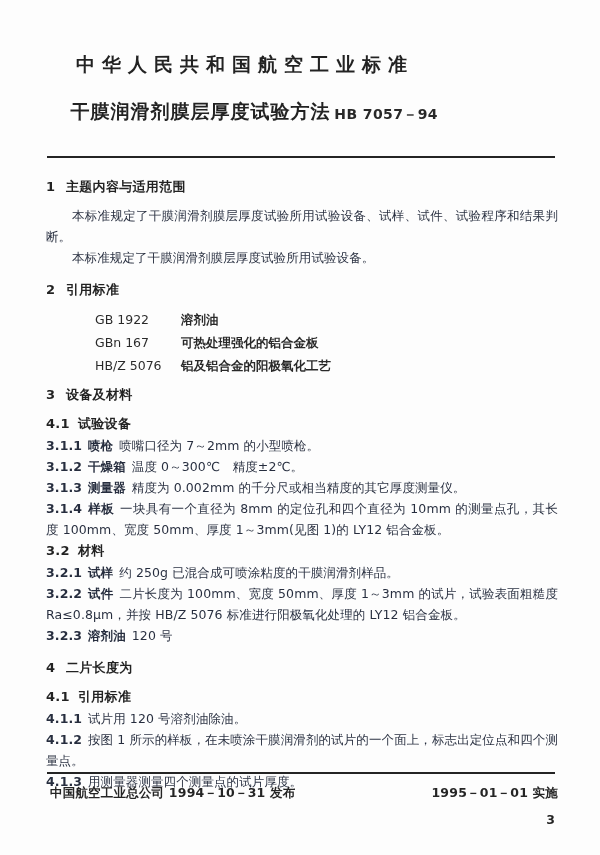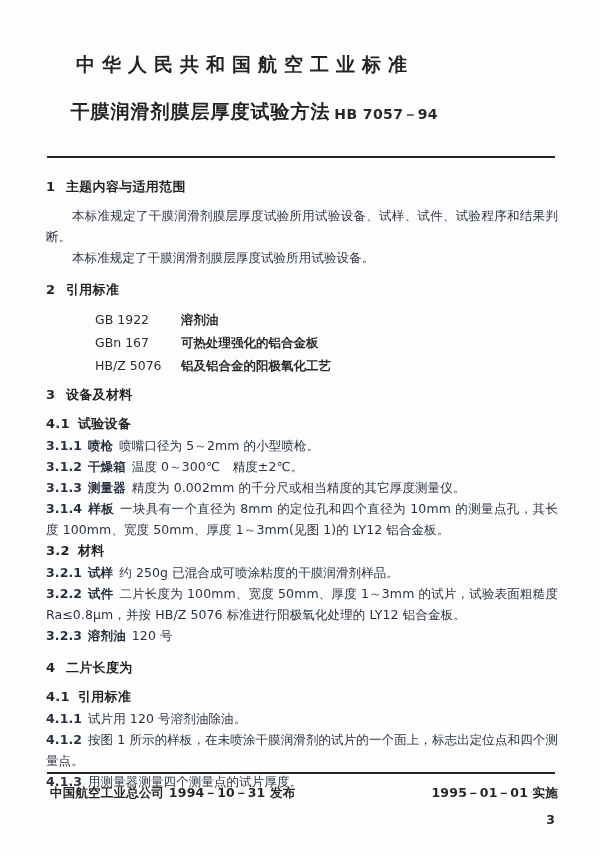--- a/index.html
+++ b/index.html
@@ -211,21 +211,21 @@
 
     <div class="sec-h1">
       <span class="num">3</span><span>设备及材料</span>
     </div>
     <div class="gap-sm"></div>
 
     <div class="sec-h2">
       <span class="num">4.1</span><span>试验设备</span>
     </div>
     <div class="para">
-      <span class="num">3.1.1</span><span class="lead">喷枪</span><span>喷嘴口径为 5～2mm 的小型喷枪。</span>
+      <span class="num">3.1.1</span><span class="lead">喷枪</span><span>喷嘴口径为 7～2mm 的小型喷枪。</span>
     </div>
     <div class="para">
       <span class="num">3.1.2</span><span class="lead">干燥箱</span><span>温度 0～300℃　精度±2℃。</span>
     </div>
     <div class="para">
       <span class="num">3.1.3</span><span class="lead">测量器</span><span>精度为 0.002mm 的千分尺或相当精度的其它厚度测量仪。</span>
     </div>
     <div class="para">
       <span class="num">3.1.4</span><span class="lead">样板</span><span>一块具有一个直径为 8mm 的定位孔和四个直径为 10mm 的测量点孔，其长度 100mm、宽度 50mm、厚度 1～3mm(见图 1)的 LY12 铝合金板。</span>
     </div>

